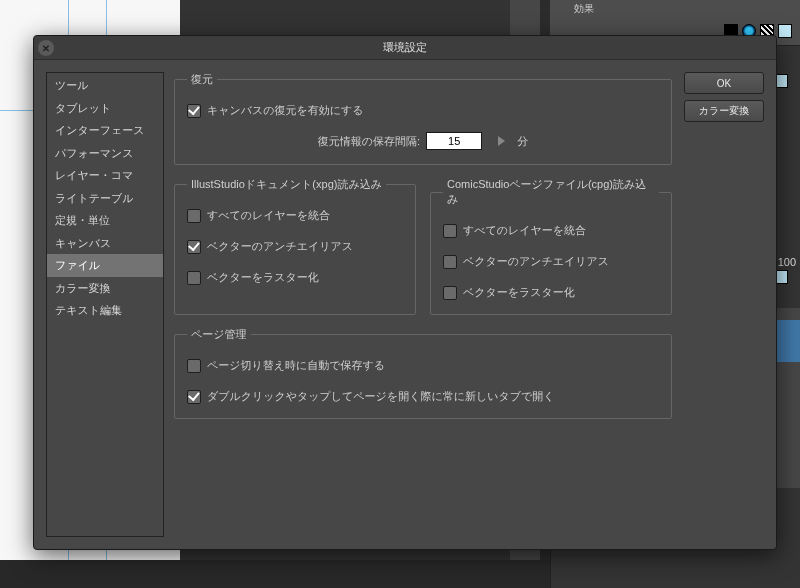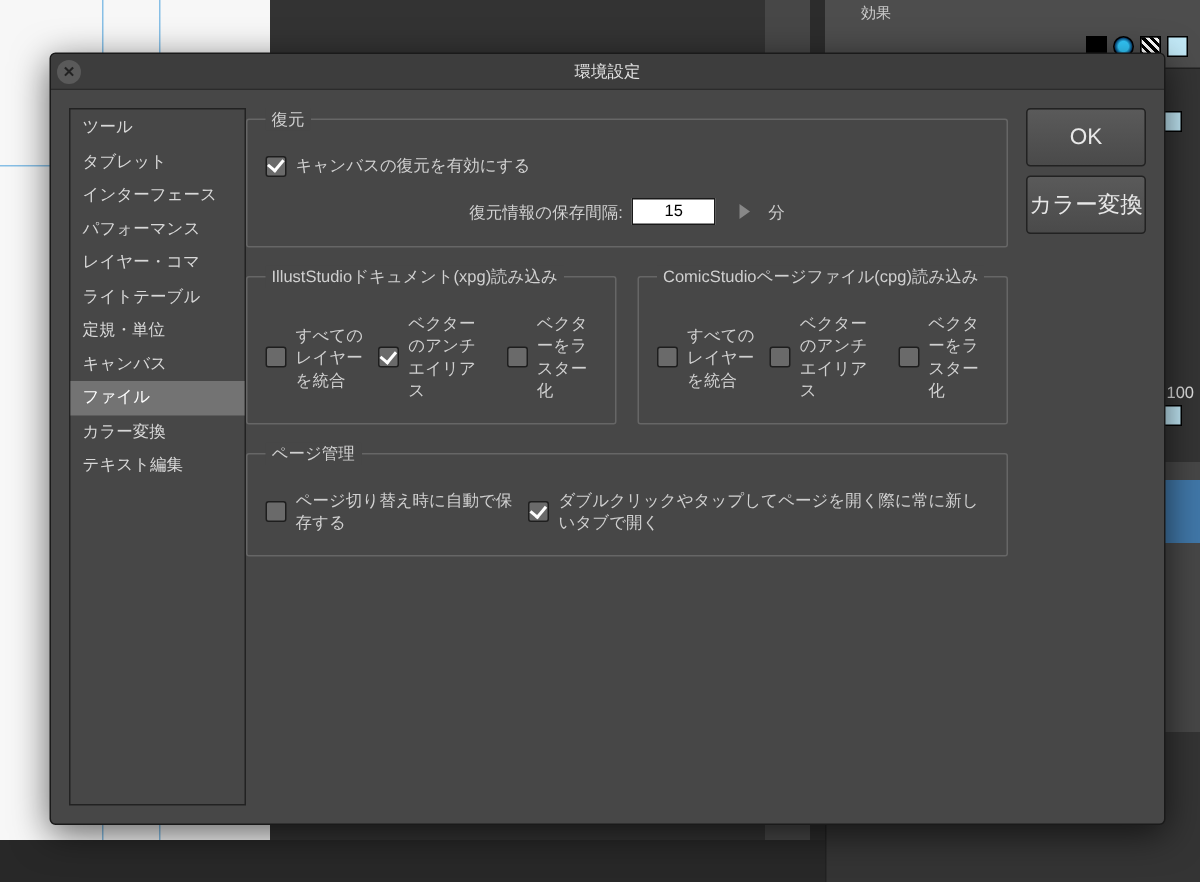--- a/index.html
+++ b/index.html
@@ -73,21 +73,21 @@
   .titlebar .close {
     position: absolute; left: 4px; top: 4px;
     width: 16px; height: 16px; border-radius: 8px;
     background: #5a5a5a;
     display:flex; align-items:center; justify-content:center;
     color:#222; font-size:10px; font-weight:bold;
     cursor:pointer;
   }
   .titlebar .title { font-size: 11px; color: #e2e2e2; }
 
-  .content { flex:1; display:flex; padding: 12px; }
+  .content { flex:1; display:flex; padding: 12px; gap: 10px; }
 
   .sidebar {
     width: 118px;
     border: 1px solid #222;
     background: #474747;
     padding: 1px 0;
   }
   .sidebar-item {
     padding: 3px 8px;
     color: #d8d8d8;
@@ -141,34 +141,34 @@
   }
   .play-icon {
     width: 0; height: 0; border-top:5px solid transparent;
     border-bottom:5px solid transparent; border-left:7px solid #888;
     margin: 0 6px 0 10px;
   }
 
   .two-col { display:flex; gap:14px; }
   .two-col > fieldset { flex:1; }
 
-  .check-stack { display:flex; flex-direction:row; gap:10px; }
+  .check-stack { display:flex; flex-direction:column; gap:10px; }
 
   .dlg-buttons {
     position: absolute; right: 0; top: 0;
     width: 80px;
     display:flex; flex-direction:column; gap:6px;
   }
   .btn {
-    height: 39px;
+    height: 22px;
     background: linear-gradient(#5a5a5a,#4a4a4a);
     border: 1px solid #222;
     border-radius: 3px;
     color: #e8e8e8;
-    font-size: 15px;
+    font-size: 10px;
     display:flex; align-items:center; justify-content:center;
     cursor:pointer;
   }
 
   .main-inner { margin-right: 92px; }
 </style>
 </head>
 <body>
 
 <div class="bg-left">

